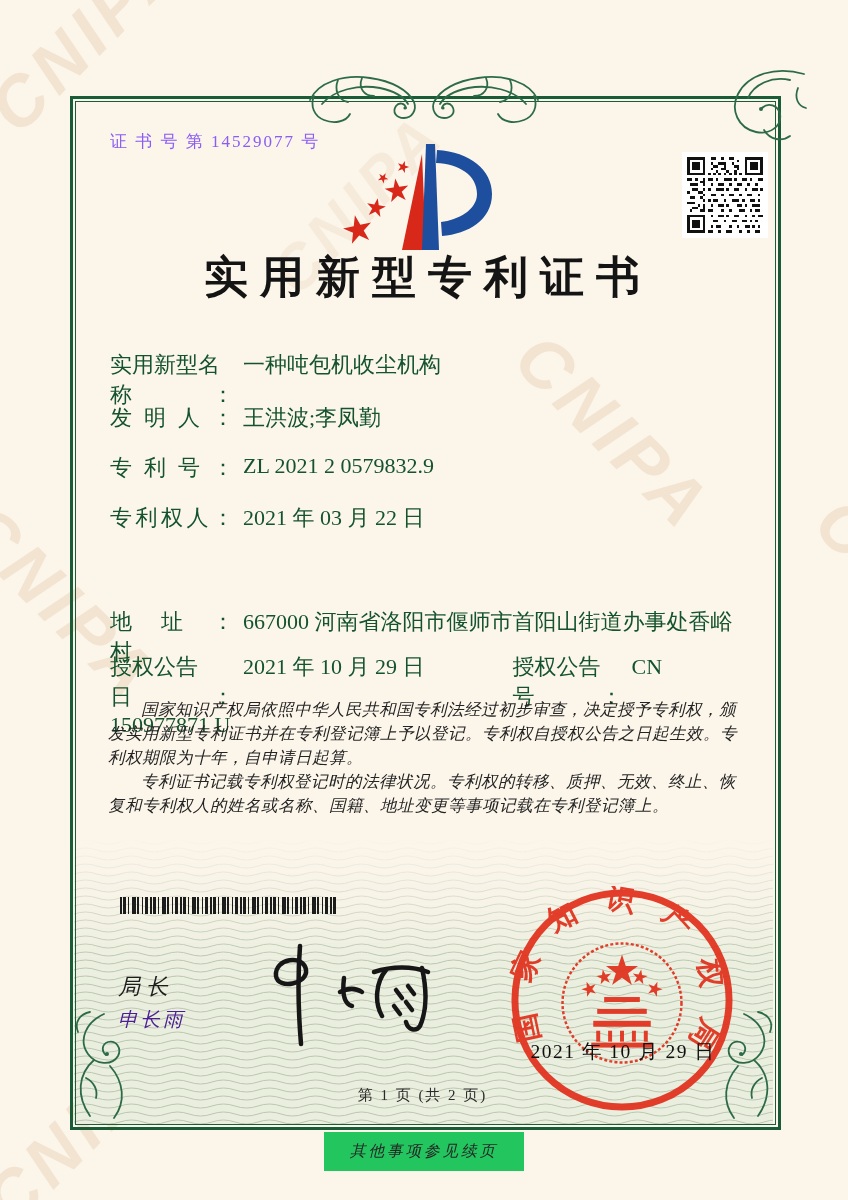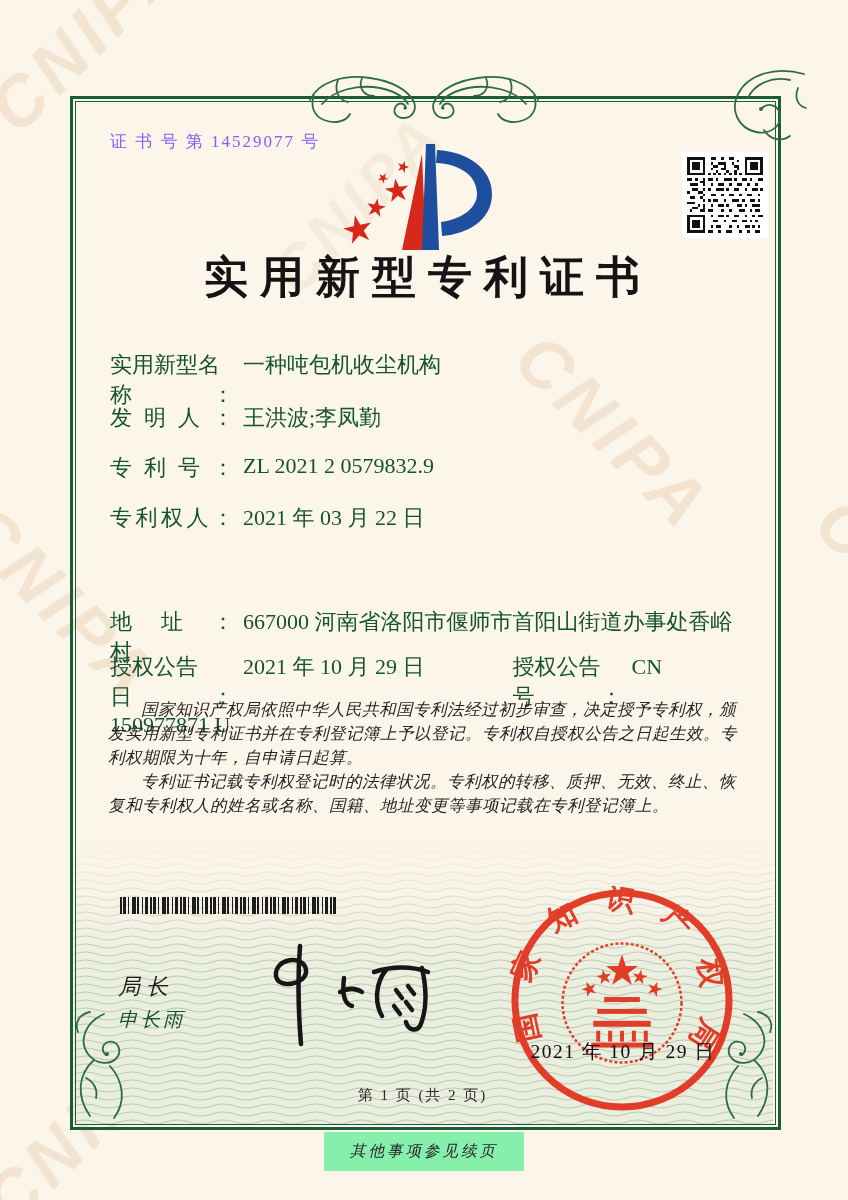--- a/index.html
+++ b/index.html
@@ -56,31 +56,31 @@
     background:repeating-linear-gradient(90deg,
       #1c1c1c 0 2px, transparent 2px 3px,
       #1c1c1c 3px 6px, transparent 6px 8px,
       #1c1c1c 8px 9px, transparent 9px 12px,
       #1c1c1c 12px 16px, transparent 16px 17px,
       #1c1c1c 17px 19px, transparent 19px 22px,
       #1c1c1c 22px 23px, transparent 23px 25px,
       #1c1c1c 25px 28px, transparent 28px 30px);
   }
   .director-title{position:absolute;left:118px;top:972px;font-size:22px;letter-spacing:6px;color:#1d1d1d;font-style:italic;}
-  .director-name{position:absolute;left:118px;top:1006px;font-size:19.5px;letter-spacing:3px;color:#14532d;font-style:italic;}
+  .director-name{position:absolute;left:118px;top:1006px;font-size:19.5px;letter-spacing:3px;color:#4c1d95;font-style:italic;}
   .signature{position:absolute;left:216px;top:942px;width:232px;height:108px;}
   .seal{position:absolute;left:508px;top:886px;width:228px;height:228px;}
   .seal-date{
     position:absolute;left:512px;top:1038px;width:222px;text-align:center;
     font-size:19.5px;letter-spacing:1.5px;color:#101010;
   }
   .page-no{position:absolute;left:70px;width:705px;top:1086px;text-align:center;font-size:15px;letter-spacing:2px;color:#2a2a2a;}
   .cont-note{
     position:absolute;left:424px;top:1132px;transform:translateX(-50%);
-    background:#86efac;padding:9px 26px;font-size:15.5px;letter-spacing:3px;
+    background:#22c55e;padding:9px 26px;font-size:15.5px;letter-spacing:3px;
     color:#262626;font-style:italic;white-space:nowrap;
   }
 </style>
 </head>
 <body>
 
 <div class="page">
 
   <div class="wm wm-a">CNIPA</div>
   <div class="wm wm-b">CNIPA</div>

